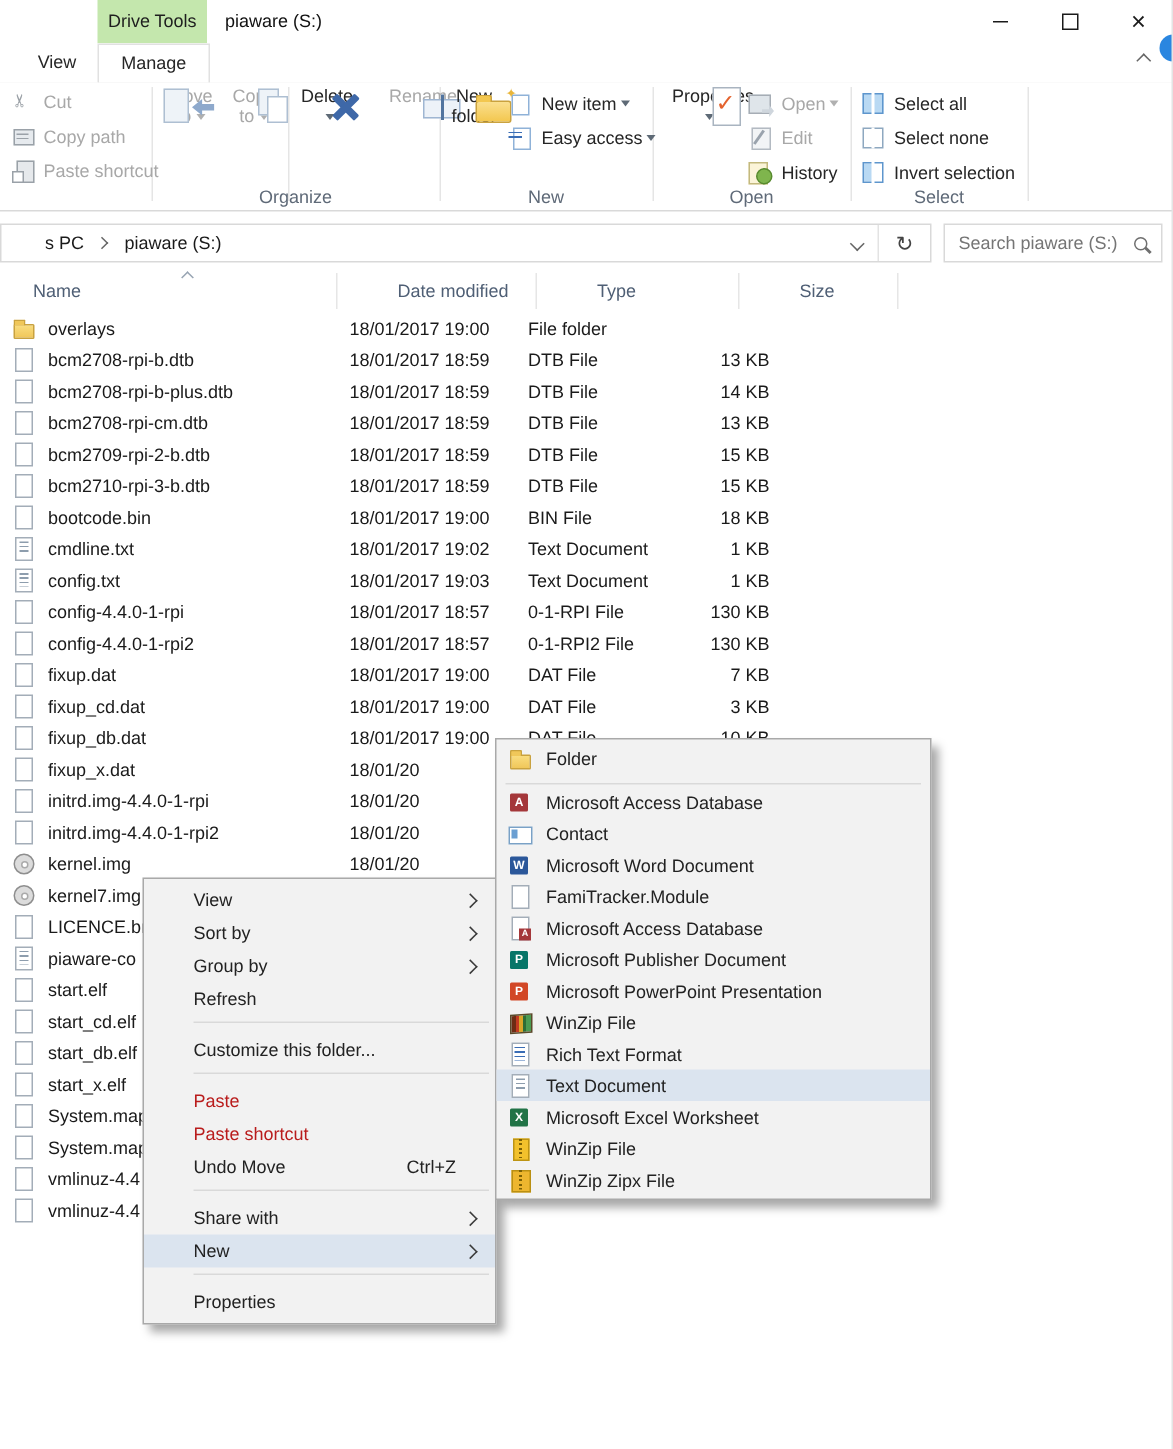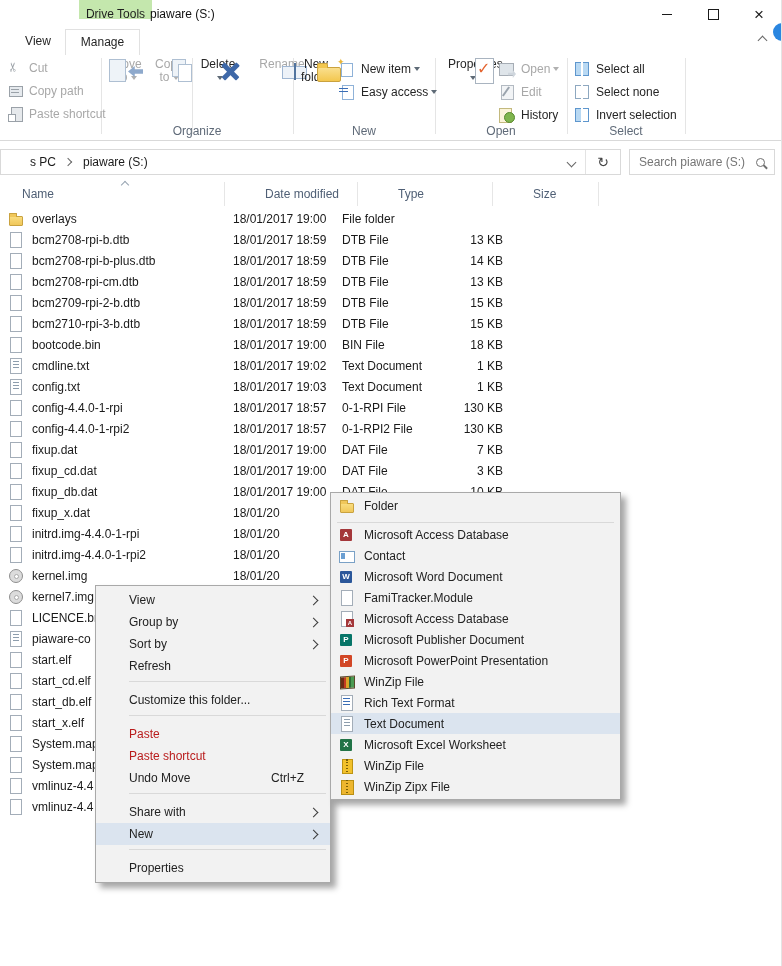--- a/index.html
+++ b/index.html
@@ -3,22 +3,22 @@
 <meta charset="utf-8">
 <style>
   html,body{margin:0;padding:0;}
   body{width:782px;height:966px;overflow:hidden;background:#fff;
        font-family:"Liberation Sans","DejaVu Sans",sans-serif;font-size:12px;color:#1a1a1a;}
   .win{position:relative;width:782px;height:966px;background:#fff;}
   .win::after{content:'';position:absolute;right:0;top:0;bottom:0;width:1px;background:#e4e4e4;}
 
   
   .titlebar{position:absolute;left:0;top:0;right:0;height:29px;background:#fff;}
-  .drivetools-tab{position:absolute;left:65px;top:0;width:73px;height:19px;line-height:29px;
-       text-align:center;background:#c4e7ad;color:#1e1e1e;margin-left:14px;}
+  .drivetools-tab{position:absolute;left:65px;top:0;width:73px;height:29px;line-height:29px;
+       text-align:center;background:#c4e7ad;color:#1e1e1e;}
   .wtitle{position:absolute;left:150px;top:0;line-height:29px;color:#111;}
   .win-controls{position:absolute;right:0;top:0;display:flex;}
   .wbtn{width:46px;height:29px;display:flex;align-items:center;justify-content:center;}
   .glyph-min{width:10px;height:1px;background:#1a1a1a;display:inline-block;}
   .glyph-max{width:9px;height:9px;border:1px solid #1a1a1a;display:inline-block;}
   .glyph-close{font-size:17px;line-height:29px;color:#1a1a1a;}
 
   
   .tabsrow{position:absolute;left:0;top:29px;right:0;height:26px;background:#fff;border-bottom:1px solid #ececec;}
   .rtab{position:absolute;top:0;height:25px;line-height:25px;text-align:center;color:#262626;}
@@ -116,21 +116,21 @@
   .h-size{width:74px;padding-left:8px;}
   .sortcaret{position:absolute;left:122px;top:0px;width:5px;height:5px;border-right:1.3px solid #97a4b2;
       border-bottom:1.3px solid #97a4b2;transform:rotate(-135deg);}
 
   
   .rows{position:absolute;left:0;top:208px;right:0;}
   .frow{height:21px;display:flex;align-items:center;white-space:nowrap;}
   .c-icon{margin-left:8px;}
   .c-name{width:193px;padding-left:8px;overflow:hidden;}
   .c-date{width:93px;padding-left:8px;}
-  .c-type{width:95px;padding-left:16px;}
+  .c-type{width:95px;padding-left:26px;}
   .c-size{width:66px;padding-right:4px;text-align:right;}
 
   
   .icon16{width:16px;height:16px;position:relative;display:inline-block;flex:none;}
   .ic-folder::before{content:'';position:absolute;left:1px;top:5px;width:12px;height:8px;
       background:linear-gradient(#f9dc7e,#f0c75a);border:1px solid #c9a23f;border-radius:1px;}
   .ic-folder::after{content:'';position:absolute;left:1px;top:2px;width:6px;height:3px;background:#f0c75a;
       border:1px solid #c9a23f;border-bottom:none;border-radius:1px 1px 0 0;}
   .ic-file::before{content:'';position:absolute;left:2px;top:0;width:10px;height:14px;background:#fff;border:1px solid #a3adb8;}
   .ic-text::before{content:'';position:absolute;left:2px;top:0;width:10px;height:14px;background:#fff;border:1px solid #a3adb8;}
@@ -579,27 +579,27 @@
 
   <div class="ctxmenu">
 
       <div class="mi has-arrow">
         <span class="mi-label">View</span>
         <span class="mi-shortcut"></span>
         <span class="mi-arrow"></span>
       </div>
 
       <div class="mi has-arrow">
+        <span class="mi-label">Sort by</span>
+        <span class="mi-shortcut"></span>
+        <span class="mi-arrow"></span>
+      </div>
+
+      <div class="mi has-arrow">
         <span class="mi-label">Group by</span>
-        <span class="mi-shortcut"></span>
-        <span class="mi-arrow"></span>
-      </div>
-
-      <div class="mi has-arrow">
-        <span class="mi-label">Sort by</span>
         <span class="mi-shortcut"></span>
         <span class="mi-arrow"></span>
       </div>
 
       <div class="mi">
         <span class="mi-label">Refresh</span>
         <span class="mi-shortcut"></span>
         
       </div>
 

